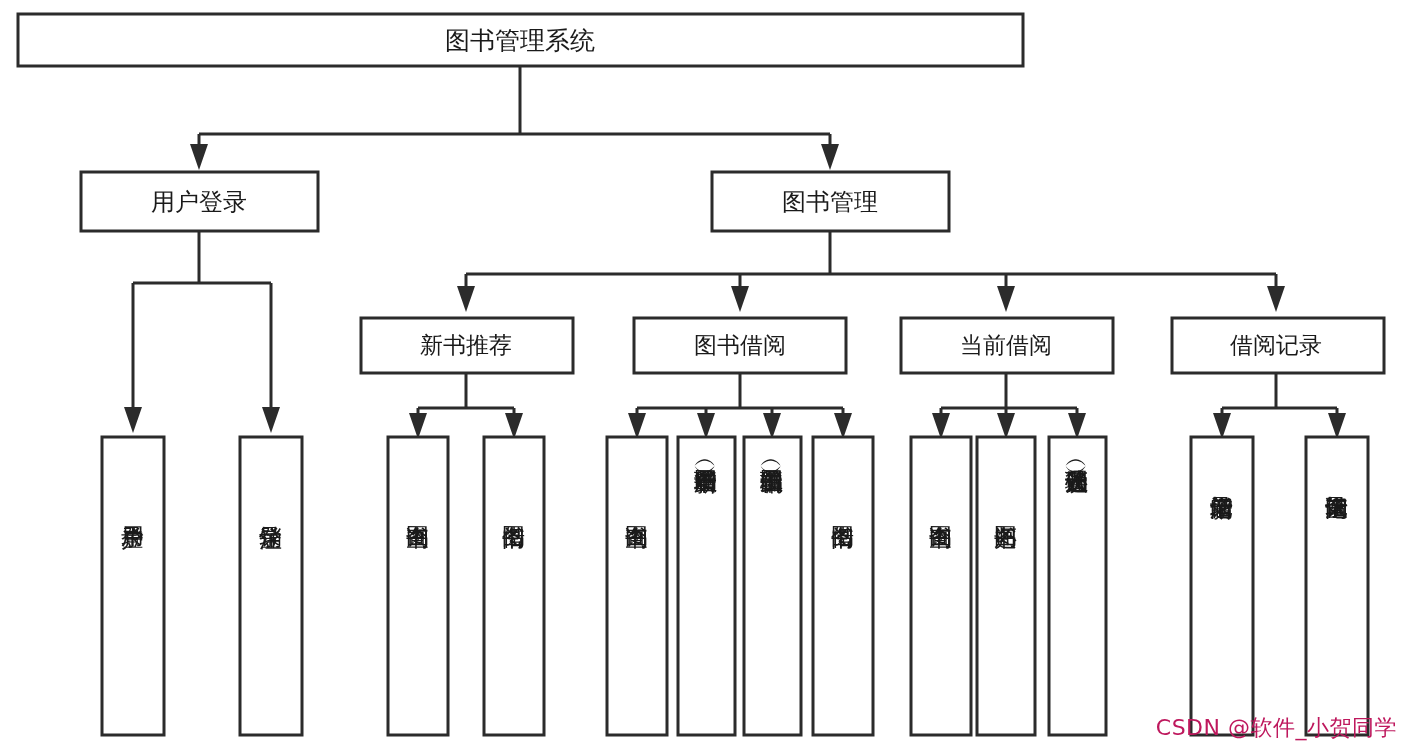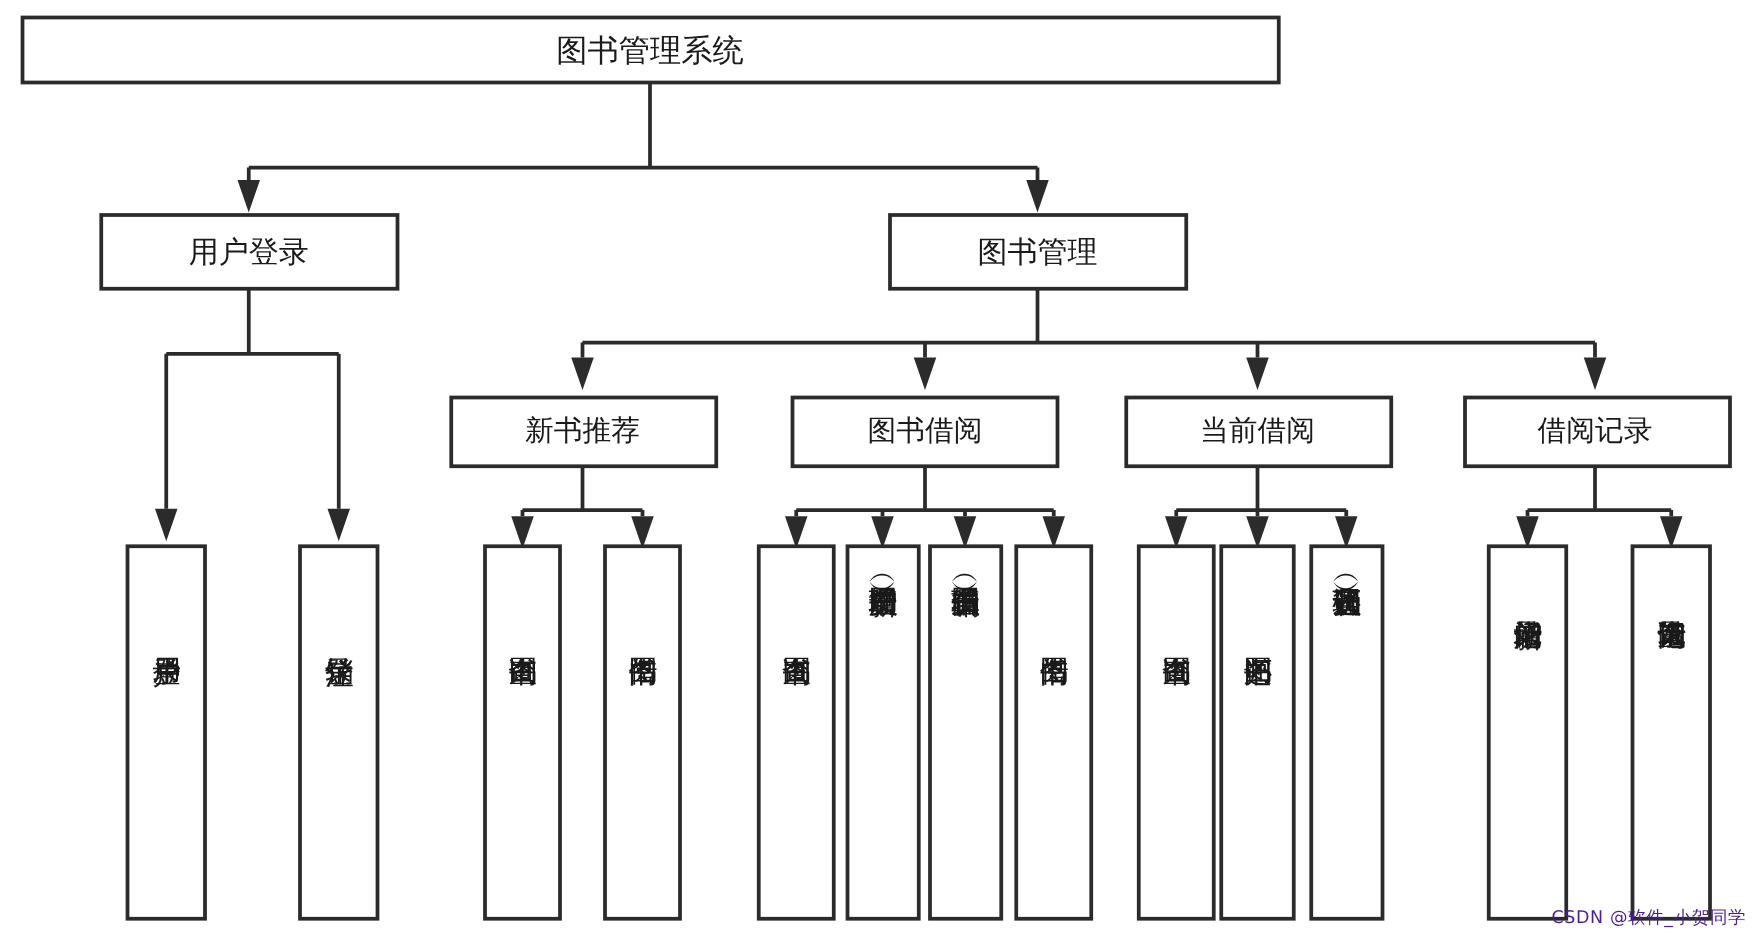--- a/index.html
+++ b/index.html
@@ -29,22 +29,22 @@
     fill:#1a1a1a;
     font-size:23px;
     text-anchor:middle;
   }
 
   .watermark{
     position:absolute;
     right:8px;
     bottom:4px;
     font-family:"DejaVu Sans","Liberation Sans",sans-serif;
-    font-size:14px;
-    color:#4c1d95;
+    font-size:22px;
+    color:#be185d;
     letter-spacing:0.5px;
     white-space:nowrap;
     pointer-events:none;
   }
 </style>
 </head>
 <body>
 
 <svg id="diagram" viewBox="0 0 1405 747" xmlns="http://www.w3.org/2000/svg">
 

